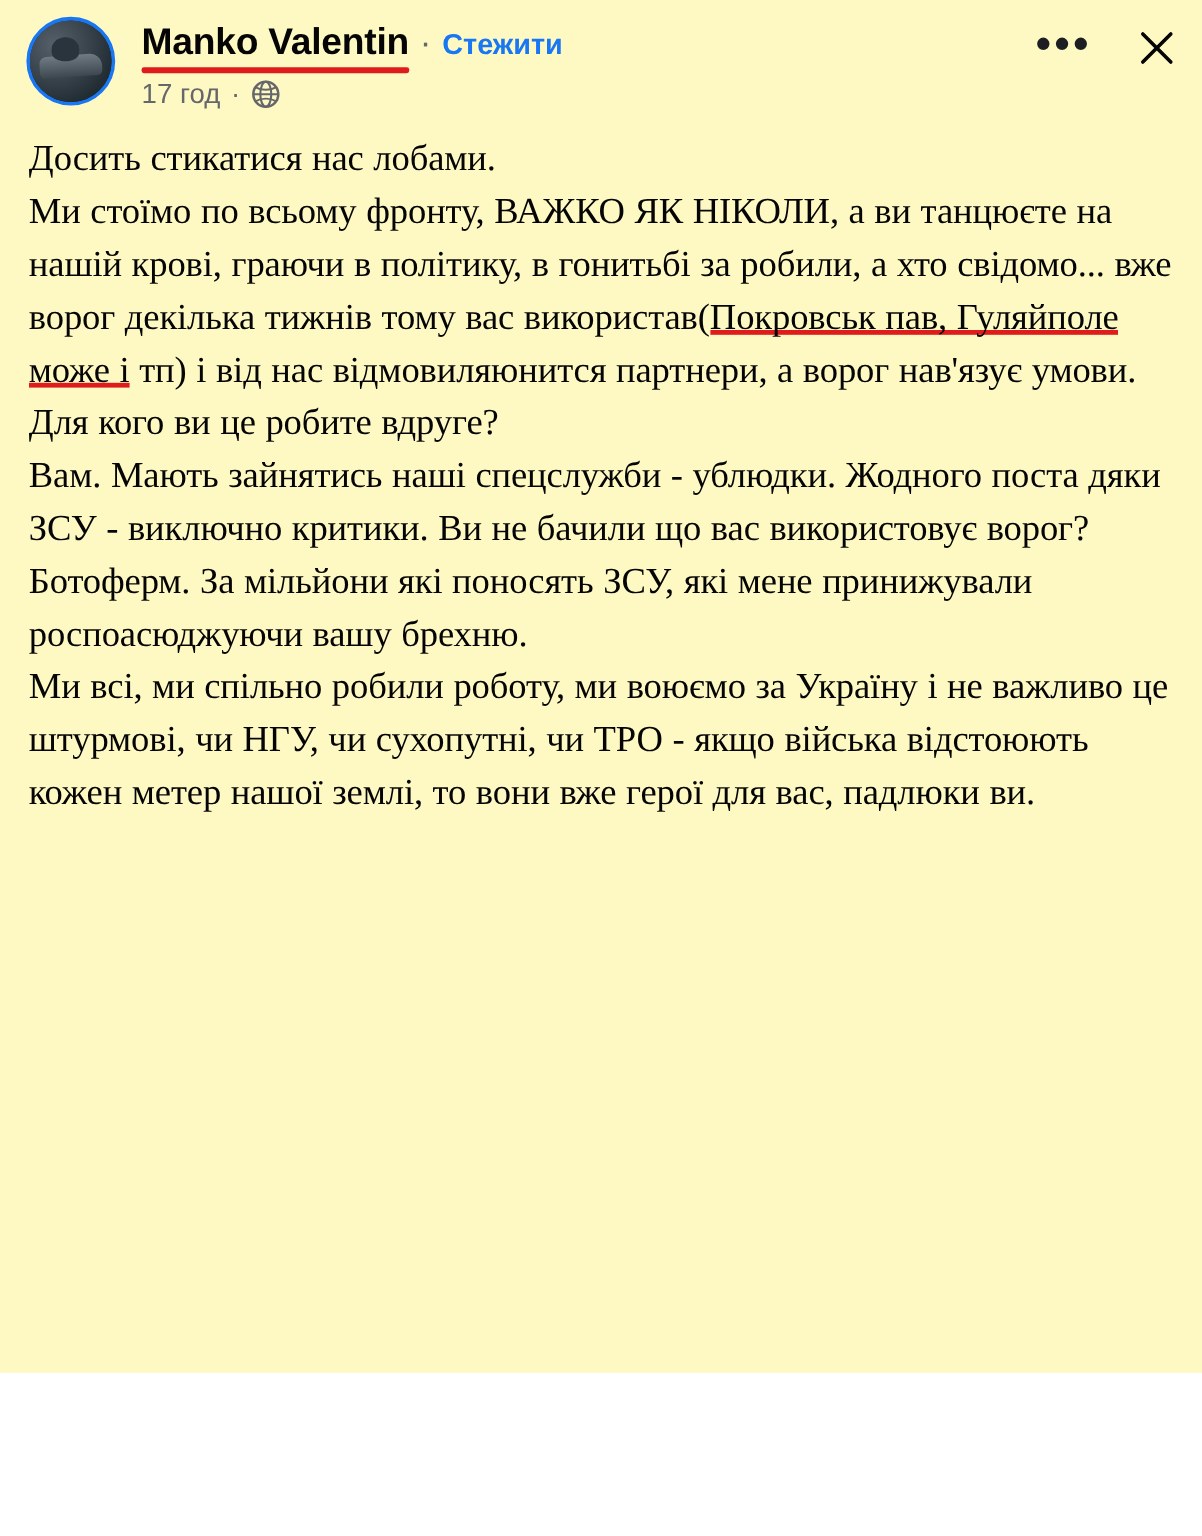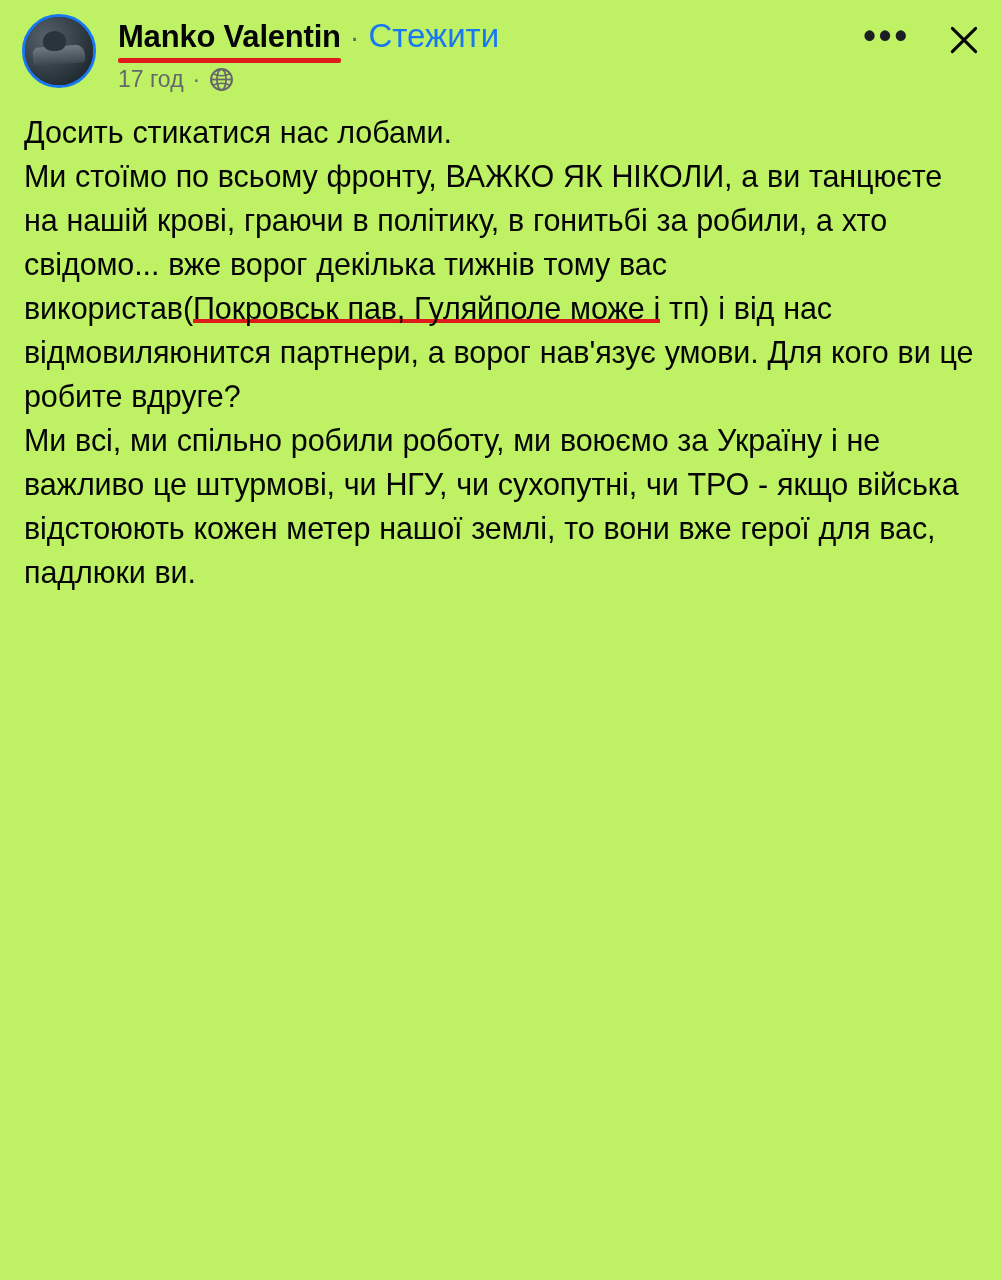--- a/index.html
+++ b/index.html
@@ -11,24 +11,24 @@
     width: 1002px;
     height: 1280px;
     font-family: "Liberation Sans", sans-serif;
     color: #050505;
     overflow: hidden;
     position: relative;
   }
 
   .post {
     width: 1002px;
-    height: 1280px;
+    height: 1144px;
     box-sizing: border-box;
     padding: 0;
-    background: #bef264;
+    background: #fef9c3;
     position: relative;
   }
 
   
   .post-header {
     display: flex;
     align-items: flex-start;
     padding: 12px 18px 4px 22px;
     position: relative;
     height: 96px;
@@ -107,22 +107,22 @@
     background: #e01b1b;
     border-radius: 2px;
   }
   .dot-sep {
     font-size: 29px;
     color: #65676b;
     margin: 0 9px;
     font-weight: normal;
   }
   .follow-link {
-    font-size: 33px;
-    font-weight: normal;
+    font-size: 24px;
+    font-weight: bold;
     color: #1877f2;
     white-space: nowrap;
   }
 
   .meta-row {
     display: flex;
     align-items: center;
     margin-top: 12px;
     color: #65676b;
     font-size: 23px;
@@ -179,20 +179,21 @@
   .post-body {
     padding: 14px 22px 0 24px;
     font-size: 30.5px;
     line-height: 44px;
     color: #050505;
     letter-spacing: -0.1px;
     word-spacing: 0.5px;
   }
   .post-body p {
     margin: 0;
+    font-family: Liberation Serif, serif;
   }
   .hl {
     position: relative;
     display: inline;
     background-image: linear-gradient(#e01b1b, #e01b1b);
     background-repeat: no-repeat;
     background-size: 100% 4px;
     background-position: 0 calc(100% - 2px);
   }
 </style>
@@ -230,16 +231,17 @@
 
     <div class="header-actions">
       <div class="menu-dots">•••</div>
       <div class="close-icon"></div>
     </div>
   </div>
 
   <div class="post-body">
     <p>Досить стикатися нас лобами.</p>
     <p><span>Ми стоїмо по всьому фронту, ВАЖКО ЯК НІКОЛИ, а ви танцюєте на нашій крові, граючи в політику, в гонитьбі за робили, а хто свідомо... вже ворог декілька тижнів тому вас використав(</span><span class="hl">Покровськ пав, Гуляйполе може і</span><span> тп) і від нас відмовиляюнится партнери, а ворог нав'язує умови. Для кого ви це робите вдруге?</span></p>
+    <p>Вам. Мають зайнятись наші спецслужби - ублюдки. Жодного поста дяки ЗСУ - виключно критики. Ви не бачили що вас використовує ворог? Ботоферм. За мільйони які поносять ЗСУ, які мене принижували роспоасюджуючи вашу брехню.</p>
     <p>Ми всі, ми спільно робили роботу, ми воюємо за Україну і не важливо це штурмові, чи НГУ, чи сухопутні, чи ТРО - якщо війська відстоюють кожен метер нашої землі, то вони вже герої для вас, падлюки ви.</p>
   </div>
 
 </div>
 
 </body></html>

